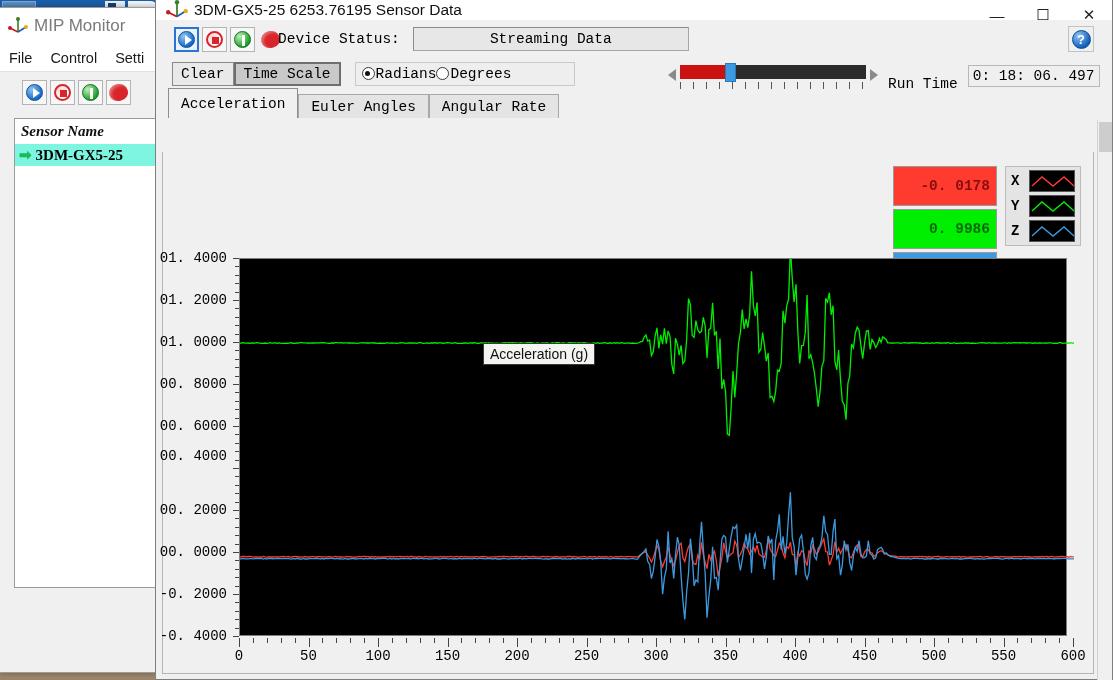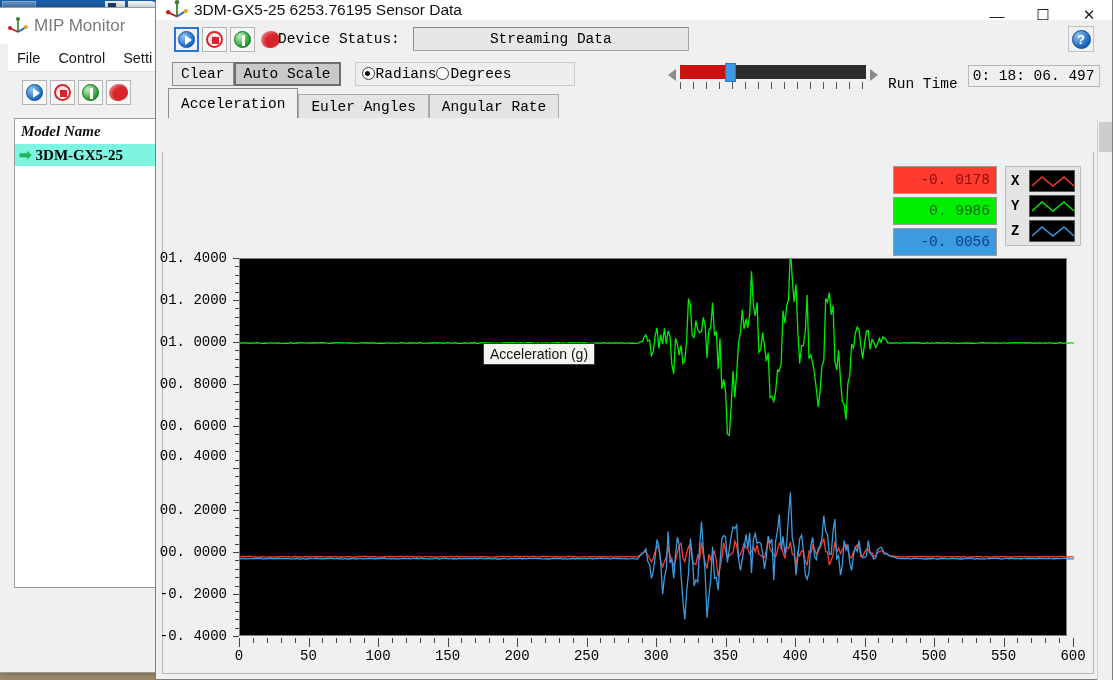--- a/index.html
+++ b/index.html
@@ -85,21 +85,21 @@
     position: absolute; left: 0px; top: 7px; width: 172px; height: 666px;
     background: #f0f0f0; border: 1px solid #9b9b9b; border-left:none;
     box-shadow: 0 0 6px rgba(0,0,0,.35);
   }
   #mip-title {
     height: 36px; background: #ffffff; display:flex; align-items:center; padding-left:8px;
   }
   #mip-title .ttl { font-size: 17px; color:#7a7a7a; margin-left:6px; }
   #mip-menu {
     height: 28px; background:#ffffff; display:flex; align-items:center;
-    font-size: 14.5px; color:#1a1a1a; border-bottom:1px solid #e2e2e2;margin-left:8px;
+    font-size: 14.5px; color:#1a1a1a; border-bottom:1px solid #e2e2e2;
   }
   #mip-menu span { padding: 0 9px; }
   #mip-toolbar { height: 40px; background:#f0f0f0; display:flex; align-items:center; padding-left:22px; gap:3px; }
   #mip-list {
     margin: 6px 8px 0 14px; background:#ffffff; border:1px solid #9b9b9b; height: 470px;
   }
   #mip-list .hdr {
     font-family:"Liberation Serif", serif; font-style: italic; font-weight: bold;
     font-size: 15px; padding: 4px 6px; color:#111;
   }
@@ -213,23 +213,23 @@
   
   #sd-panel {
     position:absolute; left: 6px; top: 152px; width: 932px; height: 522px;
     background:#f0f0f0; border:1px solid #b5b5b5; border-top:none;
   }
 
   
   #legend { position:absolute; right: 12px; top: 14px; display:flex; align-items:flex-start; }
   #legend-values { display:flex; flex-direction:column; gap:3px; }
   .lv {
-    width: 104px; height: 28px; display:flex; align-items:center; justify-content:flex-end;
+    width: 104px; height: 40px; display:flex; align-items:center; justify-content:flex-end;
     padding-right: 6px; font-family:"Liberation Mono", monospace; font-size:14.5px;
-    font-weight:normal; border:1px solid #9a9a9a;
+    font-weight:bold; border:1px solid #9a9a9a;
   }
   #legend-axes {
     margin-left: 8px; background:#e4e4e4; border:1px solid #bbbbbb; padding: 3px 5px;
     display:flex; flex-direction:column; gap:3px;
   }
   .lax { display:flex; align-items:center; gap:8px; }
   .lax .ltr { font-family:"Liberation Mono", monospace; font-size:14px; font-weight:bold; width:10px; }
   .lthumb { width:46px; height:22px; background:#000; border:1px solid #555; }
 
   
@@ -373,21 +373,21 @@
         <div class="circ c-stop"></div>
       </div>
     <div class="ibtn">
         <div class="circ c-pause"></div>
       </div>
     <div class="ibtn">
         <div class="c-rec"></div>
       </div>
   </div>
   <div id="mip-list">
-    <div class="hdr">Model Name</div>
+    <div class="hdr">Sensor Name</div>
     <div class="row">
       <span class="arrow-right">➡</span>
       <span>3DM-GX5-25</span>
     </div>
   </div>
 </div>
 
 <div id="sensor-window">
 
   <div id="sd-titlebar">
@@ -424,21 +424,21 @@
       </div>
     <span id="devstat-label">Device Status:</span>
     <div id="devstat-box">Streaming Data</div>
     <div id="help-btn">
       <div class="help-circ">?</div>
     </div>
   </div>
 
   <div id="sd-toolbar2">
     <div class="flat-btn">Clear</div>
-    <div class="flat-btn pressed">Auto Scale</div>
+    <div class="flat-btn pressed">Time Scale</div>
     <div id="radio-group">
       <span>
         <span class="radio on"></span><span>Radians</span>
       </span>
       <span>
         <span class="radio"></span><span>Degrees</span>
       </span>
     </div>
 
     <div id="slider-area">

